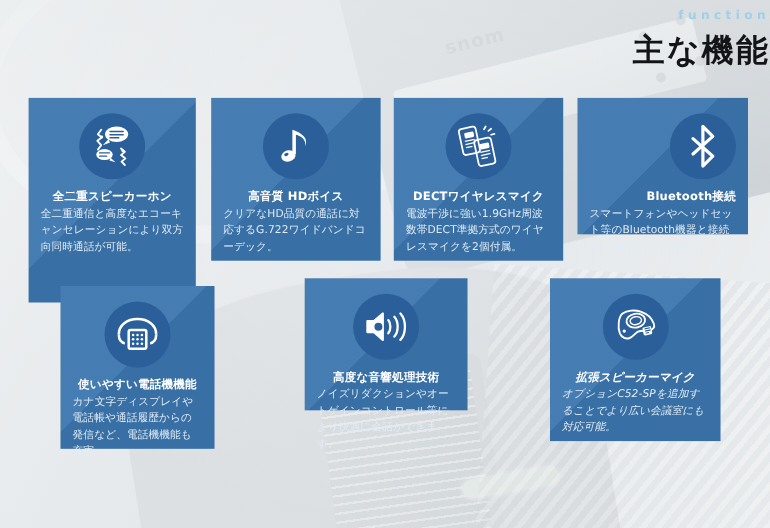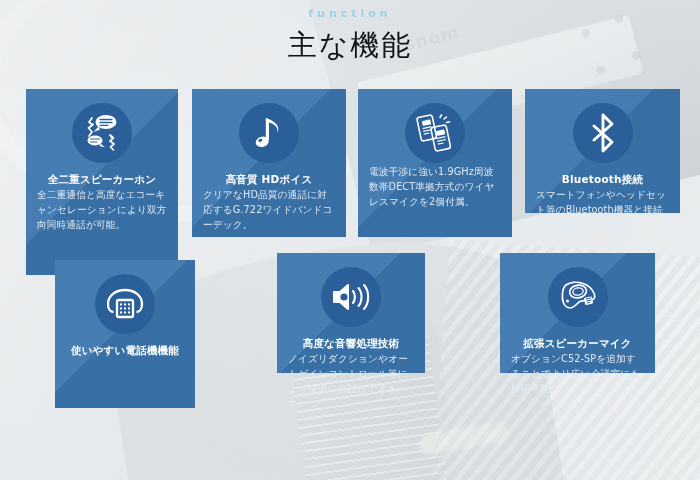--- a/index.html
+++ b/index.html
@@ -131,33 +131,33 @@
   .bg-wash {
     position: absolute;
     inset: 0;
     background: linear-gradient(180deg, rgba(231,234,236,.55) 0%, rgba(231,234,236,.25) 35%, rgba(231,234,236,.55) 100%);
   }
 
   
   .header {
     position: absolute;
     top: 0; left: 0; right: 0;
-    text-align: center;
+    text-align: right;
     z-index: 5;
   }
   .eyebrow {
     font-size: 11px;
     letter-spacing: 4px;
     color: #9fd0e8;
     font-weight: 600;
     padding-top: 7px;
   }
   .page-title {
     font-size: 29px;
-    font-weight: 400;
+    font-weight: 700;
     color: #121417;
     letter-spacing: 2px;
     margin-top: 6px;
   }
 
   
   .card {
     position: absolute;
     background:
       linear-gradient(135deg,
@@ -197,25 +197,25 @@
     margin-top: 1px;
     text-align: left;
     width: 100%;
     letter-spacing: .1px;
   }
 
   
   #card-0 { left: 26px;  top: 89px;  width: 152px; height: 186px; }
   #card-1 { left: 192px; top: 89px;  width: 154px; height: 148px; }
   #card-2 { left: 358px; top: 89px;  width: 154px; height: 148px; }
-  #card-3 { left: 525px; top: 89px;  width: 155px; height: 124px; }
+  #card-3 { left: 525px; top: 89px;  width: 155px; height: 124px; align-items: flex-end; }
   
   #card-4 { left: 55px;  top: 260px; width: 140px; height: 148px; }
   #card-5 { left: 277px; top: 253px; width: 148px; height: 120px; }
-  #card-6 { left: 500px; top: 253px; width: 155px; height: 120px; }
+  #card-6 { left: 500px; top: 253px; width: 155px; height: 148px; font-style: italic; }
 </style>
 </head>
 <body>
 
 <div class="bg-photo">
   <div class="bg-arc"></div>
   <div class="bg-device"></div>
   <div class="bg-device-screen"></div>
   <div class="bg-brand">snom</div>
   <div class="bg-keys">
@@ -287,20 +287,21 @@
       <rect x="20" y="13" width="15.5" height="24" rx="2.6" transform="rotate(-12 27.7 25)"></rect>
       <rect x="23.2" y="17.2" width="8.6" height="5" rx="1" fill="#fff" stroke="none" transform="rotate(-12 27.5 19.7)"></rect>
       <line x1="23.6" y1="25.6" x2="32.4" y2="23.7" stroke-width="1.2"></line>
       <line x1="24.2" y1="28.4" x2="33" y2="26.5" stroke-width="1.2"></line>
       <line x1="24.8" y1="31.2" x2="30.5" y2="30" stroke-width="1.2"></line>
       <line x1="27" y1="4.5" x2="28.5" y2="2" stroke-width="1.6" stroke-linecap="round"></line>
       <line x1="31" y1="6" x2="33.5" y2="4" stroke-width="1.6" stroke-linecap="round"></line>
       <line x1="33.5" y1="9.5" x2="36.5" y2="8.8" stroke-width="1.6" stroke-linecap="round"></line>
     </svg>
   </div>
+  <div class="card-title">DECTワイヤレスマイク</div>
   <div class="card-body">電波干渉に強い1.9GHz周波数帯DECT準拠方式のワイヤレスマイクを2個付属。</div>
 </div>
 
 <div class="card" id="card-3">
   <div class="card-icon">
     <svg width="30" height="40" viewBox="0 0 30 40" fill="none" stroke="#fff" stroke-width="2.9" stroke-linecap="round" stroke-linejoin="round">
       <path d="M15 2 L15 38 L24 29 L6 13 M6 27 L24 11 L15 2"></path>
     </svg>
   </div>
   <div class="card-title">Bluetooth接続</div>
@@ -318,20 +319,21 @@
       <circle cx="25" cy="17.5" r="1.15" fill="#fff" stroke="none"></circle>
       <circle cx="17" cy="21.5" r="1.15" fill="#fff" stroke="none"></circle>
       <circle cx="21" cy="21.5" r="1.15" fill="#fff" stroke="none"></circle>
       <circle cx="25" cy="21.5" r="1.15" fill="#fff" stroke="none"></circle>
       <circle cx="17" cy="25.5" r="1.15" fill="#fff" stroke="none"></circle>
       <circle cx="21" cy="25.5" r="1.15" fill="#fff" stroke="none"></circle>
       <circle cx="25" cy="25.5" r="1.15" fill="#fff" stroke="none"></circle>
     </svg>
   </div>
   <div class="card-title">使いやすい電話機機能</div>
+  <div class="card-body">カナ文字ディスプレイや電話帳や通話履歴からの発信など、電話機機能も充実。</div>
 </div>
 
 <div class="card" id="card-5">
   <div class="card-icon">
     <svg width="44" height="34" viewBox="0 0 44 34" fill="none" stroke="#fff" stroke-width="2.1" stroke-linecap="round" stroke-linejoin="round">
       <path d="M5 12 L11 12 L19 5 L19 29 L11 22 L5 22 Z" fill="#fff" stroke="#fff" stroke-width="2"></path>
       <circle cx="15" cy="17" r="3.6" fill="#2b5f99" stroke="none"></circle>
       <path d="M24 11 C26.5 14 26.5 20 24 23"></path>
       <path d="M29.5 8 C33.5 12.5 33.5 21.5 29.5 26"></path>
       <path d="M35 5 C40.5 11 40.5 23 35 29"></path>

